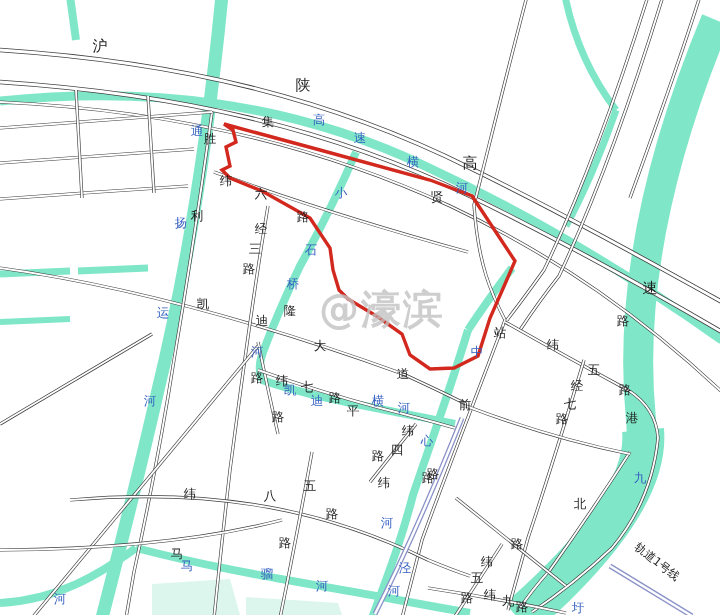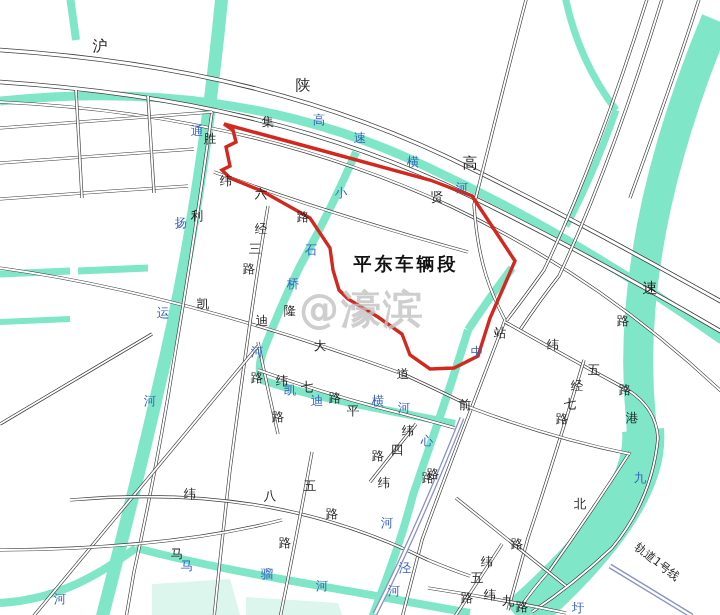--- a/index.html
+++ b/index.html
@@ -182,16 +182,15 @@
       <text x="332" y="513" fill="#1c1c1c" font-size="12.5" text-anchor="middle" dominant-baseline="central" font-family="&quot;DejaVu Sans&quot;,&quot;Liberation Sans&quot;,sans-serif">路</text>
       <text x="285" y="542" fill="#1c1c1c" font-size="12.5" text-anchor="middle" dominant-baseline="central" font-family="&quot;DejaVu Sans&quot;,&quot;Liberation Sans&quot;,sans-serif">路</text>
       <text x="310" y="485" fill="#1c1c1c" font-size="12.5" text-anchor="middle" dominant-baseline="central" font-family="&quot;DejaVu Sans&quot;,&quot;Liberation Sans&quot;,sans-serif">五</text>
       <text x="487" y="561" fill="#1c1c1c" font-size="12.5" text-anchor="middle" dominant-baseline="central" font-family="&quot;DejaVu Sans&quot;,&quot;Liberation Sans&quot;,sans-serif">纬</text>
       <text x="477" y="577" fill="#1c1c1c" font-size="12.5" text-anchor="middle" dominant-baseline="central" font-family="&quot;DejaVu Sans&quot;,&quot;Liberation Sans&quot;,sans-serif">五</text>
       <text x="467" y="597" fill="#1c1c1c" font-size="12.5" text-anchor="middle" dominant-baseline="central" font-family="&quot;DejaVu Sans&quot;,&quot;Liberation Sans&quot;,sans-serif">路</text>
       <text x="490" y="594" fill="#1c1c1c" font-size="12.5" text-anchor="middle" dominant-baseline="central" font-family="&quot;DejaVu Sans&quot;,&quot;Liberation Sans&quot;,sans-serif">纬</text>
       <text x="508" y="600" fill="#1c1c1c" font-size="12.5" text-anchor="middle" dominant-baseline="central" font-family="&quot;DejaVu Sans&quot;,&quot;Liberation Sans&quot;,sans-serif">九</text>
       <text x="522" y="606" fill="#1c1c1c" font-size="12.5" text-anchor="middle" dominant-baseline="central" font-family="&quot;DejaVu Sans&quot;,&quot;Liberation Sans&quot;,sans-serif">路</text>
     </svg>
-  <div id="site-title" class="ovl" style="left:406px;top:264px;">平东车辆段</div>
   <div id="rail-label" class="ovl" style="left:657px;top:562px;">轨道1号线</div>
-  <div id="watermark" class="ovl" style="left:362px;top:309px;">@濠滨</div>
+  <div id="watermark" class="ovl" style="left:382px;top:309px;">@濠滨</div>
 </div>
 
 </body></html>

